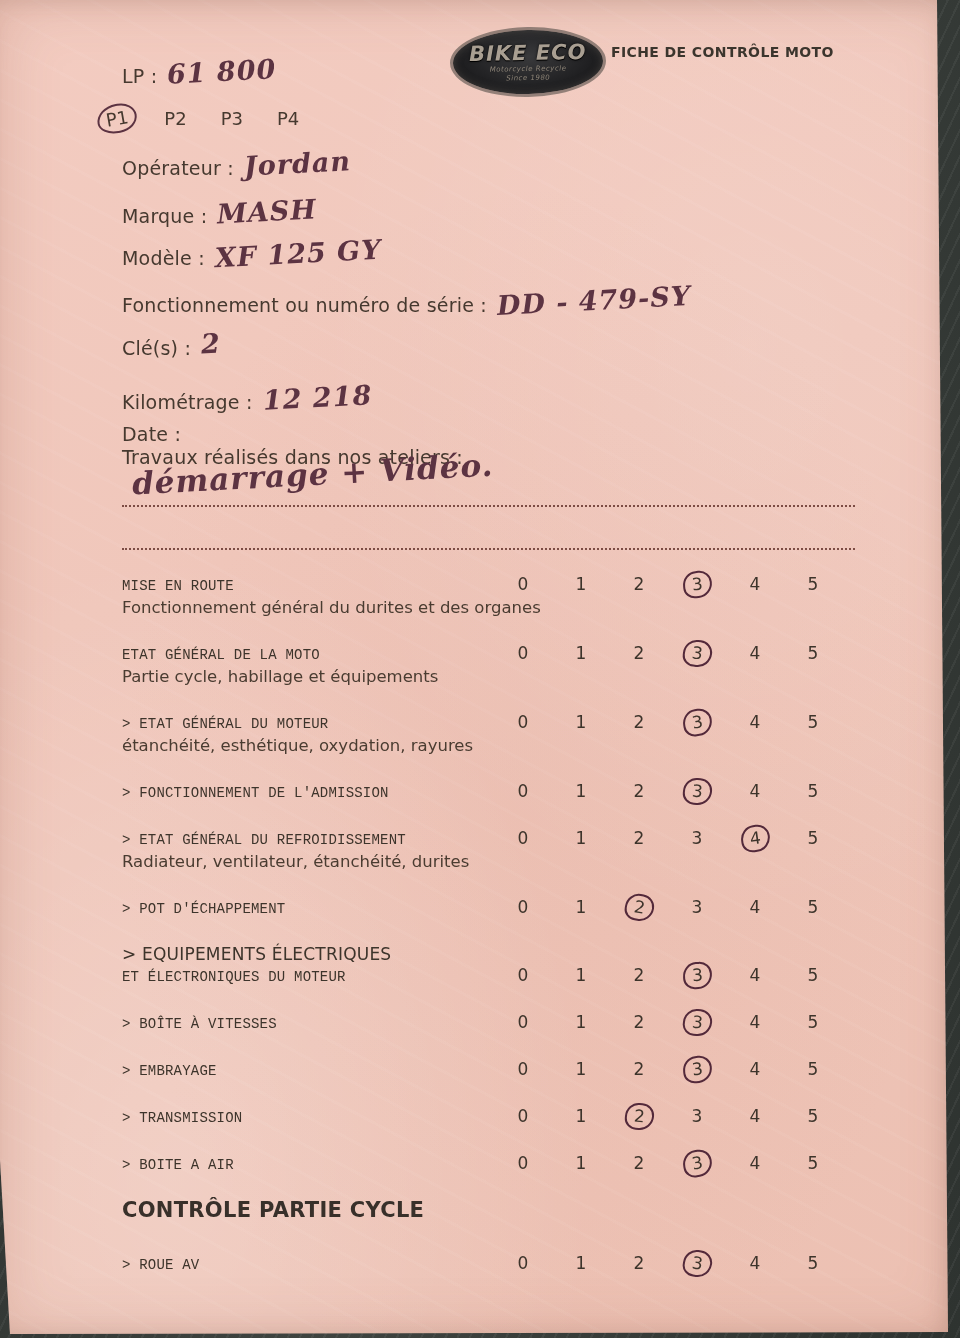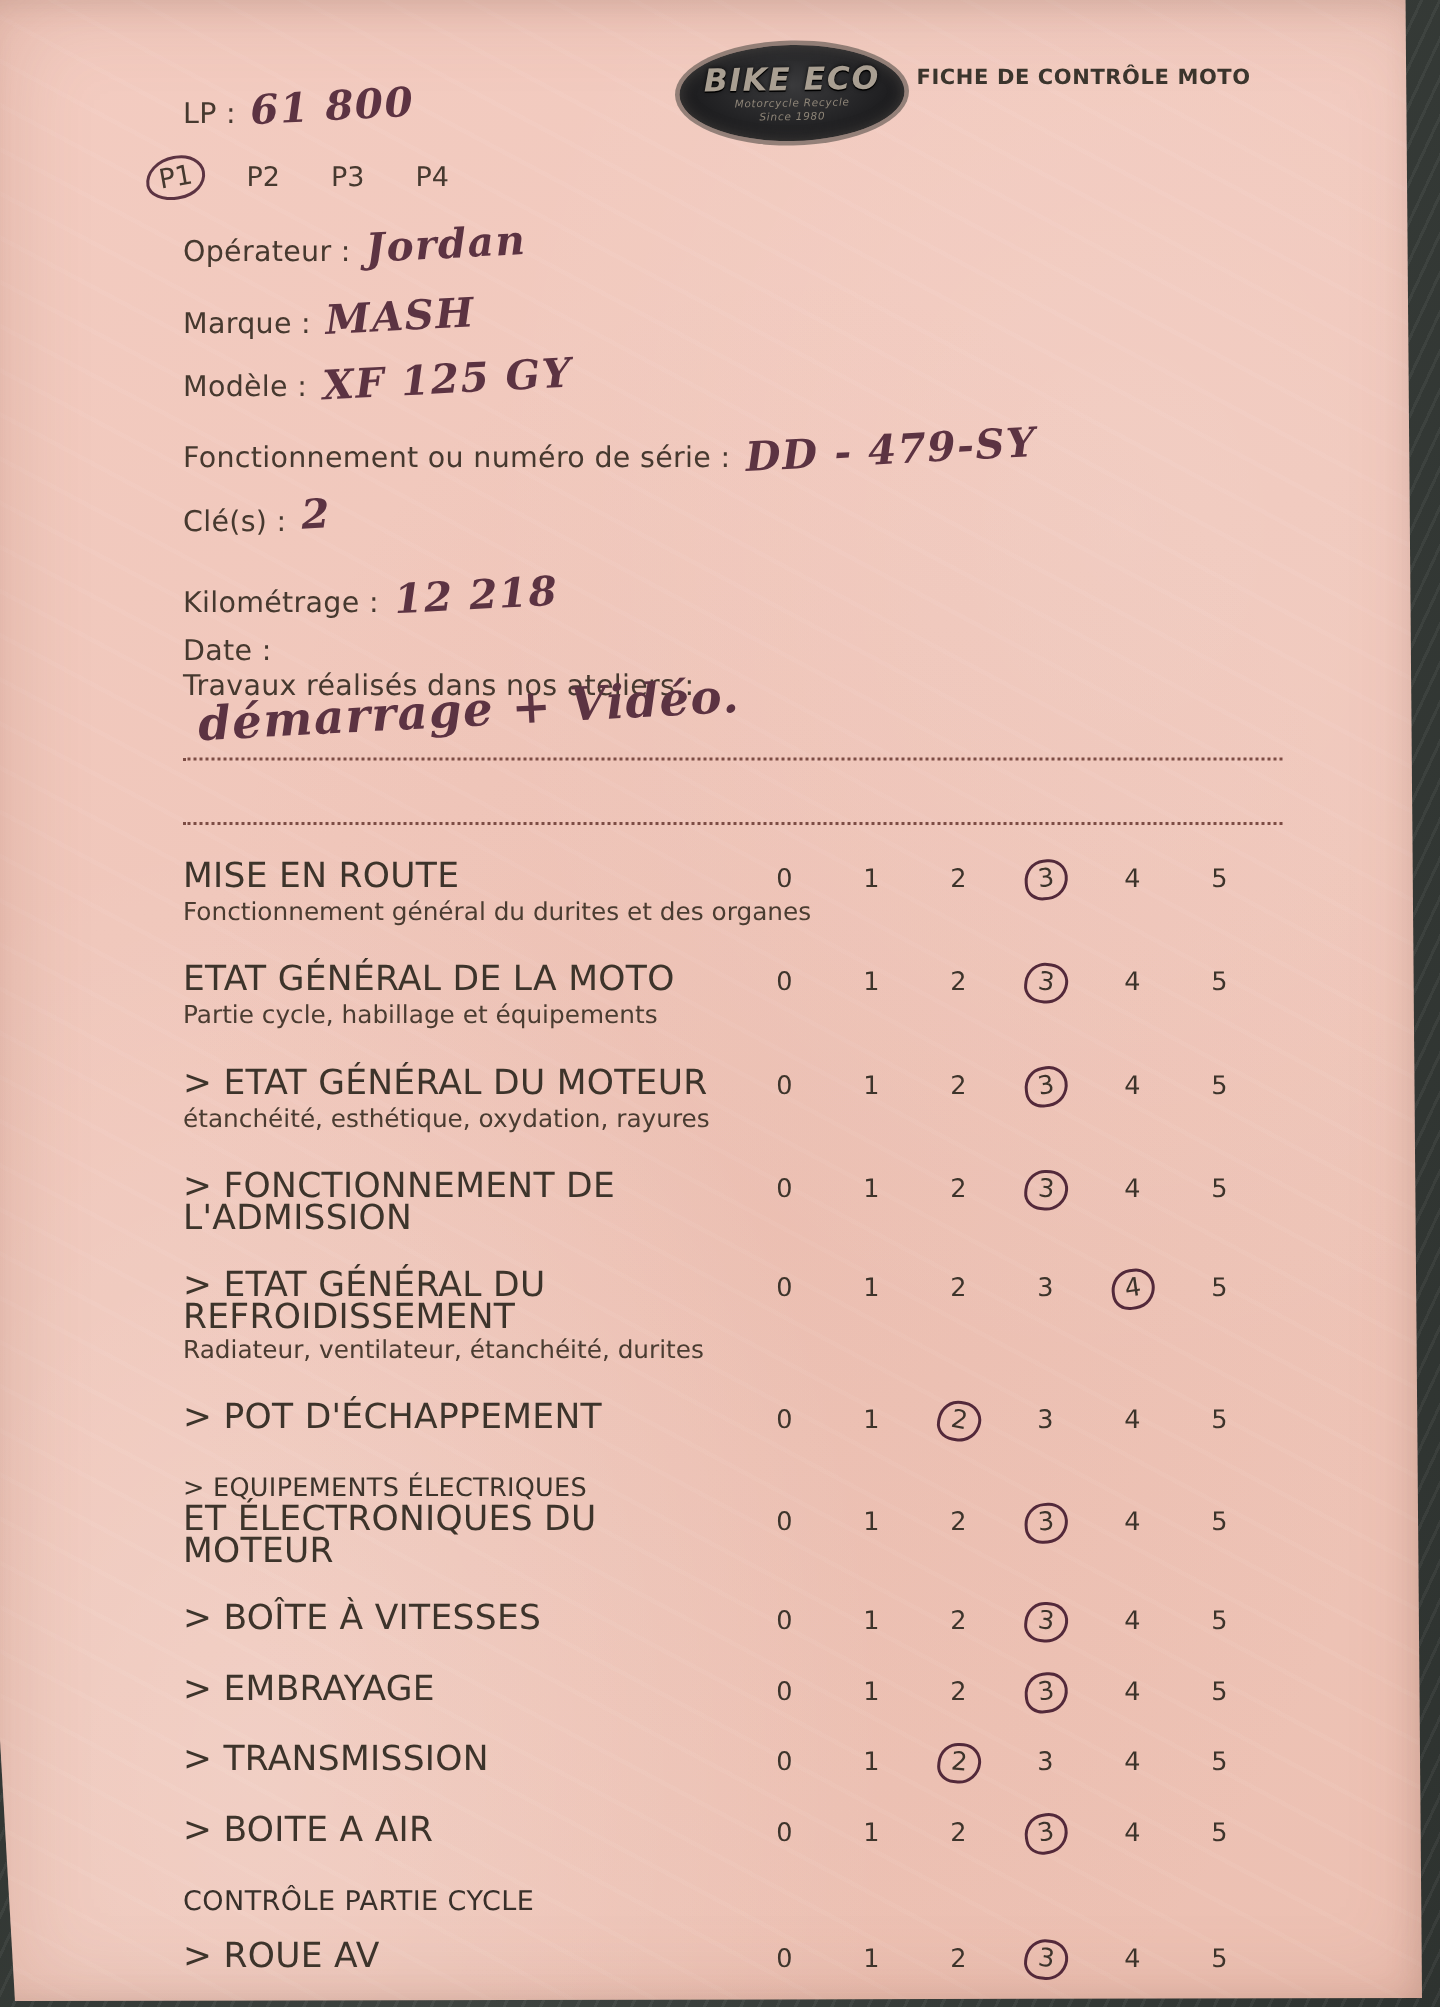--- a/index.html
+++ b/index.html
@@ -67,30 +67,30 @@
   }
   .dots{
     position:absolute;left:122px;width:733px;border-bottom:2px dotted #7c4c44;height:0;
   }
   
   .checklist{position:absolute;left:122px;top:574px;width:726px;}
   .check-row{margin-bottom:24px;}
   .row-grid{
     display:grid;grid-template-columns:372px repeat(6,58px);align-items:baseline;
   }
-  .row-label{font-size:23px;color:#3d342b;letter-spacing:0.2px;line-height:21px;}
+  .row-label{font-size:14px;color:#3d342b;letter-spacing:0.2px;line-height:21px;font-family:Liberation Mono, monospace;}
   .row-label-line1{font-size:17px;color:#3d342b;letter-spacing:0.2px;line-height:21px;}
   .row-sub{font-size:16.5px;color:#4a3c31;line-height:22px;}
   .score-cell{text-align:center;font-size:17px;color:#3d342b;line-height:21px;}
   .circled{
     display:inline-block;border:2.5px solid #53293a;
     border-radius:52% 48% 55% 45%/58% 50% 60% 44%;
     padding:1px 7px;margin:-3px -7px;
   }
-  .section-header{font-size:18px;font-weight:normal;color:#38302a;letter-spacing:0.3px;line-height:21px;margin-bottom:16px;}
+  .section-header{font-size:21px;font-weight:bold;color:#38302a;letter-spacing:0.3px;line-height:21px;margin-bottom:32px;}
 </style>
 </head>
 <body>
 
 <div class="stage">
   <div class="paper">
 
     <div class="logo">
       <span class="logo-name">BIKE ECO</span>
       <span class="logo-tagline">Motorcycle Recycle</span>

